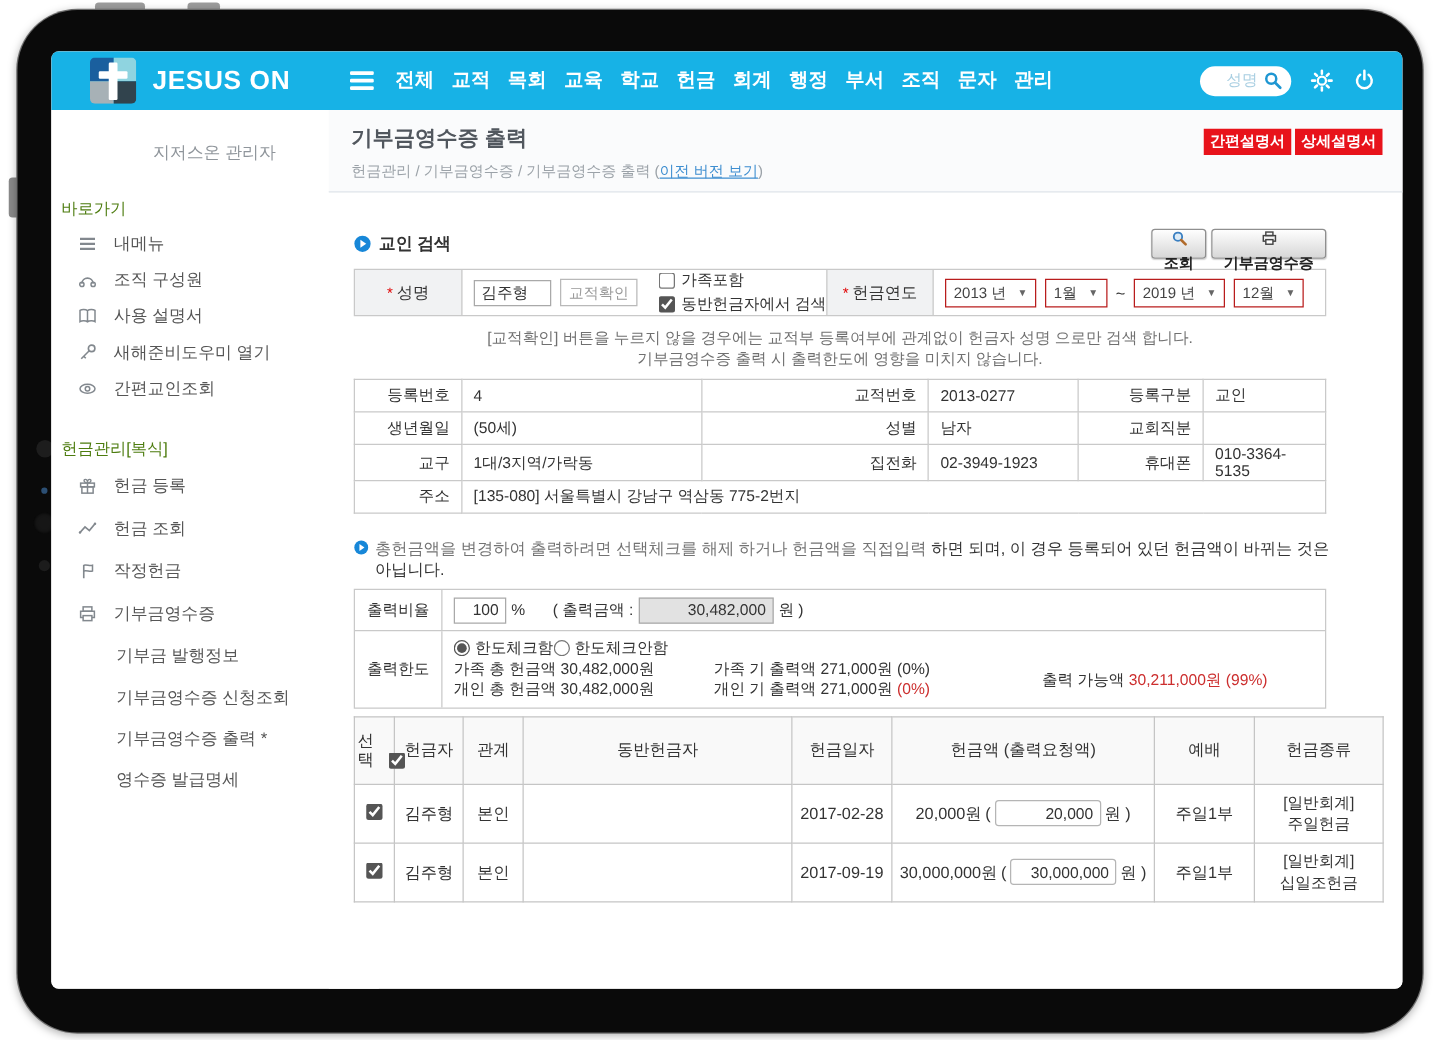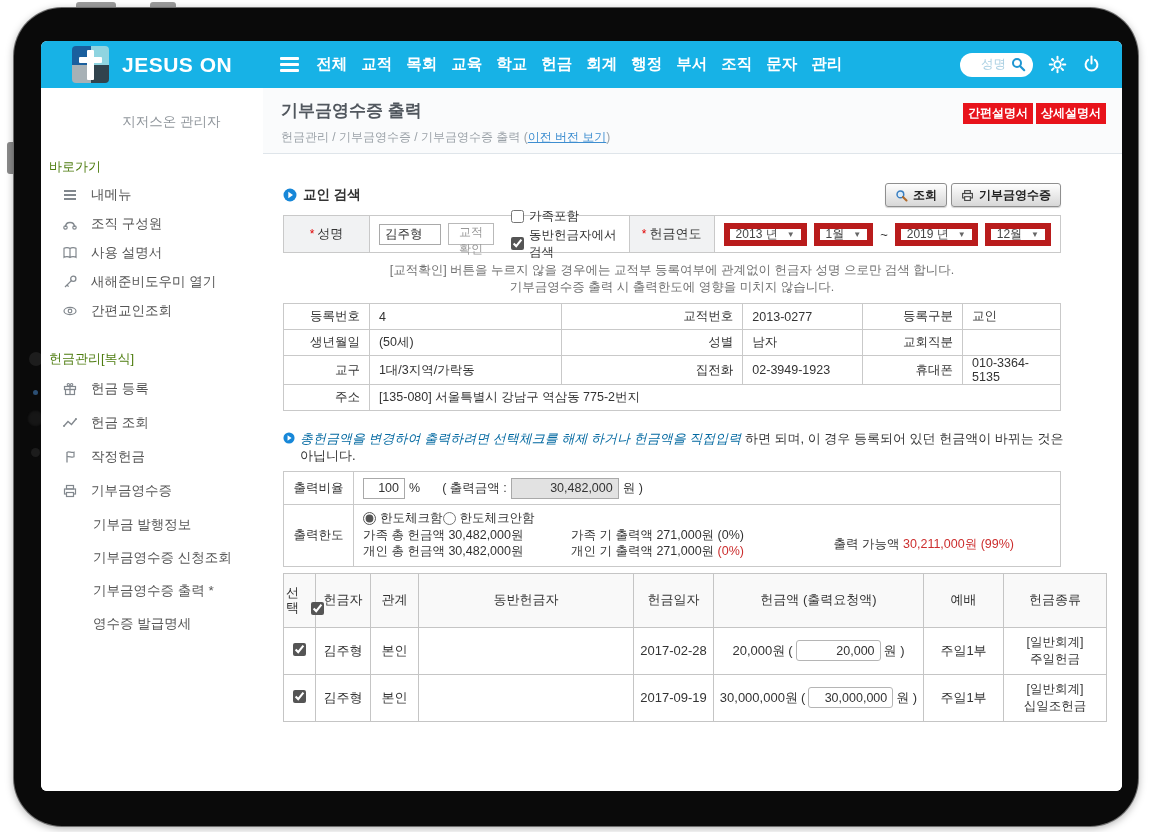--- a/index.html
+++ b/index.html
@@ -62,45 +62,45 @@
   .crumb { margin-top: 7px; font-size: 12px; color: #9ba2a8; }
   .crumb .lnk { color: #3e8ed0; text-decoration: underline; cursor: pointer; }
   .badges { position: absolute; right: 16px; top: 15px; display: flex; gap: 3px; }
   .badge { background: #e8131b; color: #fff; font-size: 12px; font-weight: 700; padding: 2px 5px; cursor: pointer; }
   .content { padding: 28px 20px 0 20px; }
   .sec-row { width: 778px; display: flex; align-items: center; height: 26px; }
   .sec-title { display: flex; align-items: center; gap: 6px; font-size: 13.5px; font-weight: 700; color: #333; }
   .right-btns { margin-left: auto; display: flex; gap: 4px; }
   .g-btn { height: 24px; padding: 0 9px; font-size: 12px; font-weight: 700; color: #222;
     background: linear-gradient(#fefefe, #d7d7d7); border: 1px solid #8f8f8f; border-radius: 3px;
-    display: flex; align-items: center; gap: 5px; cursor: pointer; box-shadow: 0 1px 1px rgba(0,0,0,.18); }
+    display: flex; align-items: center; gap: 5px; cursor: pointer; box-shadow: 0 1px 1px rgba(0,0,0,.18); flex-direction: column; }
   
   .form-tbl { margin-top: 7px; width: 778px; height: 38px; border: 1px solid #c9c9c9; display: flex; font-size: 13px; color: #333; }
   .f-label { width: 86px; background: #f1f2f3; display: flex; align-items: center; justify-content: center; gap: 3px; flex: 0 0 auto; }
   .f-label.mid { border-left: 1px solid #c9c9c9; }
   .f-label.r { border-right: 1px solid #c9c9c9; }
   .star { color: #e00000; font-size: 12px; }
   .f-cell { display: flex; align-items: center; gap: 7px; padding: 0 9px; }
   input.txt { height: 21px; border: 1px solid #a9a9a9; font-size: 12.5px; padding: 0 5px; font-family: inherit; color: #333; }
   .name-in { width: 62px; }
   .verify-btn { height: 22px; border: 1px solid #b9b9b9; background: #fff; color: #999; font-size: 12px; padding: 0 6px; cursor: pointer; font-family: inherit; }
   .chk-col { display: flex; flex-direction: column; justify-content: center; gap: 2px; font-size: 12.5px; margin-left: 8px; }
   .chk-line { display: flex; align-items: center; gap: 5px; }
   input[type=checkbox], input[type=radio] { width: 13px; height: 13px; accent-color: #555; margin: 0; }
-  .sel { height: 23px; border: 6px solid #b91c1c; background: #fff; display: flex; align-items: center; gap: 9px; font-size: 12px; color: #444; padding: 0 6px; cursor: pointer; white-space: nowrap; }
+  .sel { height: 23px; border: 1px solid #b91c1c; background: #fff; display: flex; align-items: center; gap: 9px; font-size: 12px; color: #444; padding: 0 6px; cursor: pointer; white-space: nowrap; }
   .sel .arr { font-size: 8px; color: #666; }
   .notice { margin-top: 9px; width: 778px; text-align: center; font-size: 12.5px; color: #707070; line-height: 17px; }
   
   .member-tbl { margin-top: 7px; width: 778px; border-collapse: collapse; font-size: 12.5px; color: #333; }
   .member-tbl td { border: 1px solid #c9c9c9; height: 26px; padding: 0 9px; }
   .member-tbl td.lab { text-align: right; }
   
   .red-notice { margin-top: 19px; width: 790px; font-size: 13px; color: #333; line-height: 17px; position: relative; padding-left: 17px; }
   .red-notice .bullet { position: absolute; left: 0; top: 2px; }
-  .red { color: #0369a1; font-style: italic; }
+  .red { color: #737373; }
   .redval { color: #cc2e2e; }
   
   .out-tbl { margin-top: 7px; width: 778px; border: 1px solid #c9c9c9; font-size: 12.5px; color: #333; }
   .out-row1 { display: flex; align-items: stretch; border-bottom: 1px solid #c9c9c9; height: 33px; }
   .out-row2 { display: flex; align-items: stretch; min-height: 52px; }
   .o-label { width: 70px; border-right: 1px solid #c9c9c9; display: flex; align-items: center; justify-content: center; flex: 0 0 auto; }
   .ratio-body { display: flex; align-items: center; gap: 4px; padding-left: 9px; }
   .ratio-in { width: 42px; text-align: right; }
   .amt-disabled { width: 108px; height: 21px; background: #e2e2e2; border: 1px solid #a9a9a9; text-align: right; padding: 0 5px; font-size: 12.5px; color: #333; font-family: inherit; }
   .gap18 { width: 14px; }

